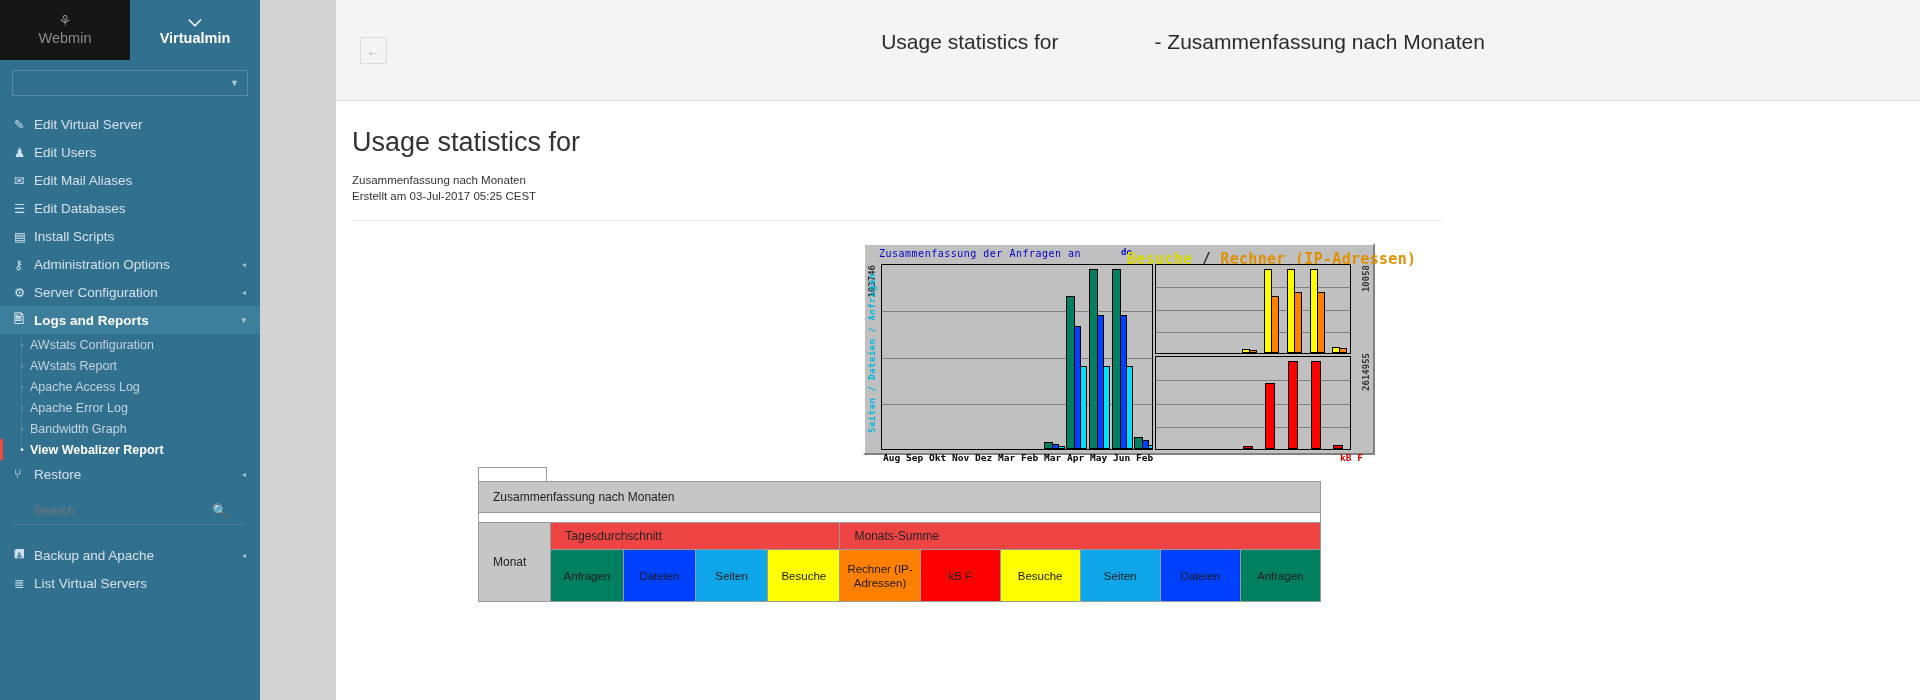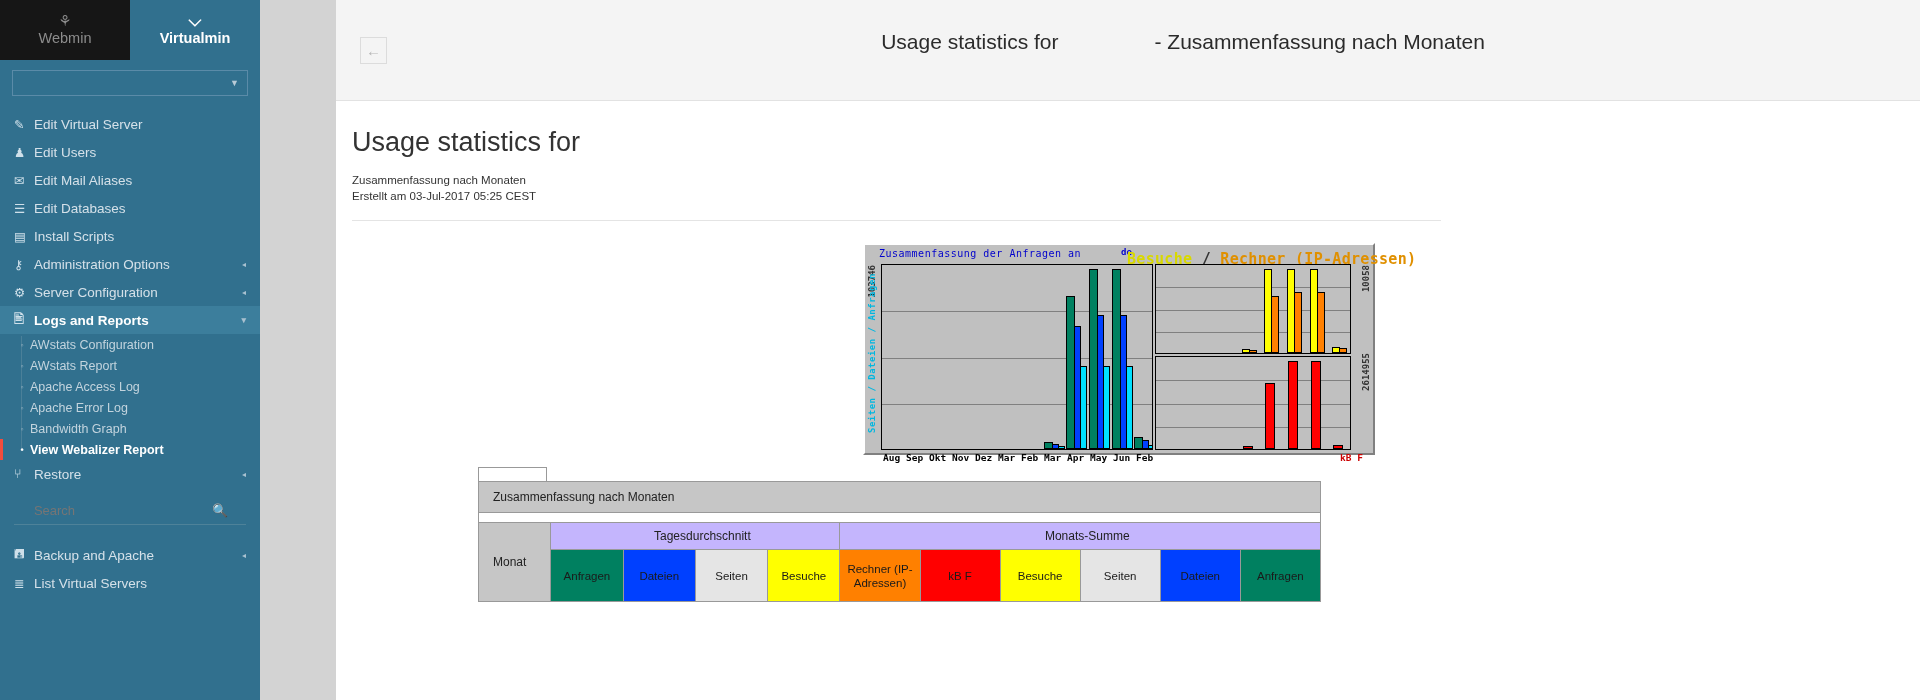--- a/index.html
+++ b/index.html
@@ -237,33 +237,33 @@
     border: 1px solid #999999; border-bottom: none;
     background: #ffffff;
   }
   .wtable { border-collapse: collapse; width: 843px; table-layout: fixed; }
   .wtable td, .wtable th { border: 1px solid #999999; font-weight: normal; }
   .row-title td {
     background: #c6c6c6; color: #222; font-size: 12px;
     padding: 8px 0 8px 14px; text-align: left;
   }
   .row-spacer td { background: #ffffff; height: 10px; border-left: 1px solid #999; border-right: 1px solid #999; border-top: none; border-bottom: none; }
-  .grp td { background: #c4b5fd; color: #222; font-size: 12px; padding: 6px 0 6px 14px; text-align: center; }
+  .grp td { background: #ef4444; color: #222; font-size: 12px; padding: 6px 0 6px 14px; text-align: left; }
   .grp td.monat {
     background: #c6c6c6; text-align: left; padding-left: 14px;
     font-size: 12px; vertical-align: middle;
   }
   .hdr td {
     font-size: 11.5px; color: #1a1a1a; text-align: center;
     height: 52px; vertical-align: middle; padding: 2px 4px;
     line-height: 14px;
   }
   .c-anfragen { background: #008060; }
   .c-dateien  { background: #0040ff; }
-  .c-seiten   { background: #e5e5e5; }
+  .c-seiten   { background: #0ea5e9; }
   .c-besuche  { background: #ffff00; }
   .c-rechner  { background: #ff8000; }
   .c-kbf      { background: #ff0000; }
 </style>
 </head>
 <body>
 
 <div id="app">
 
   <div class="sidebar">

